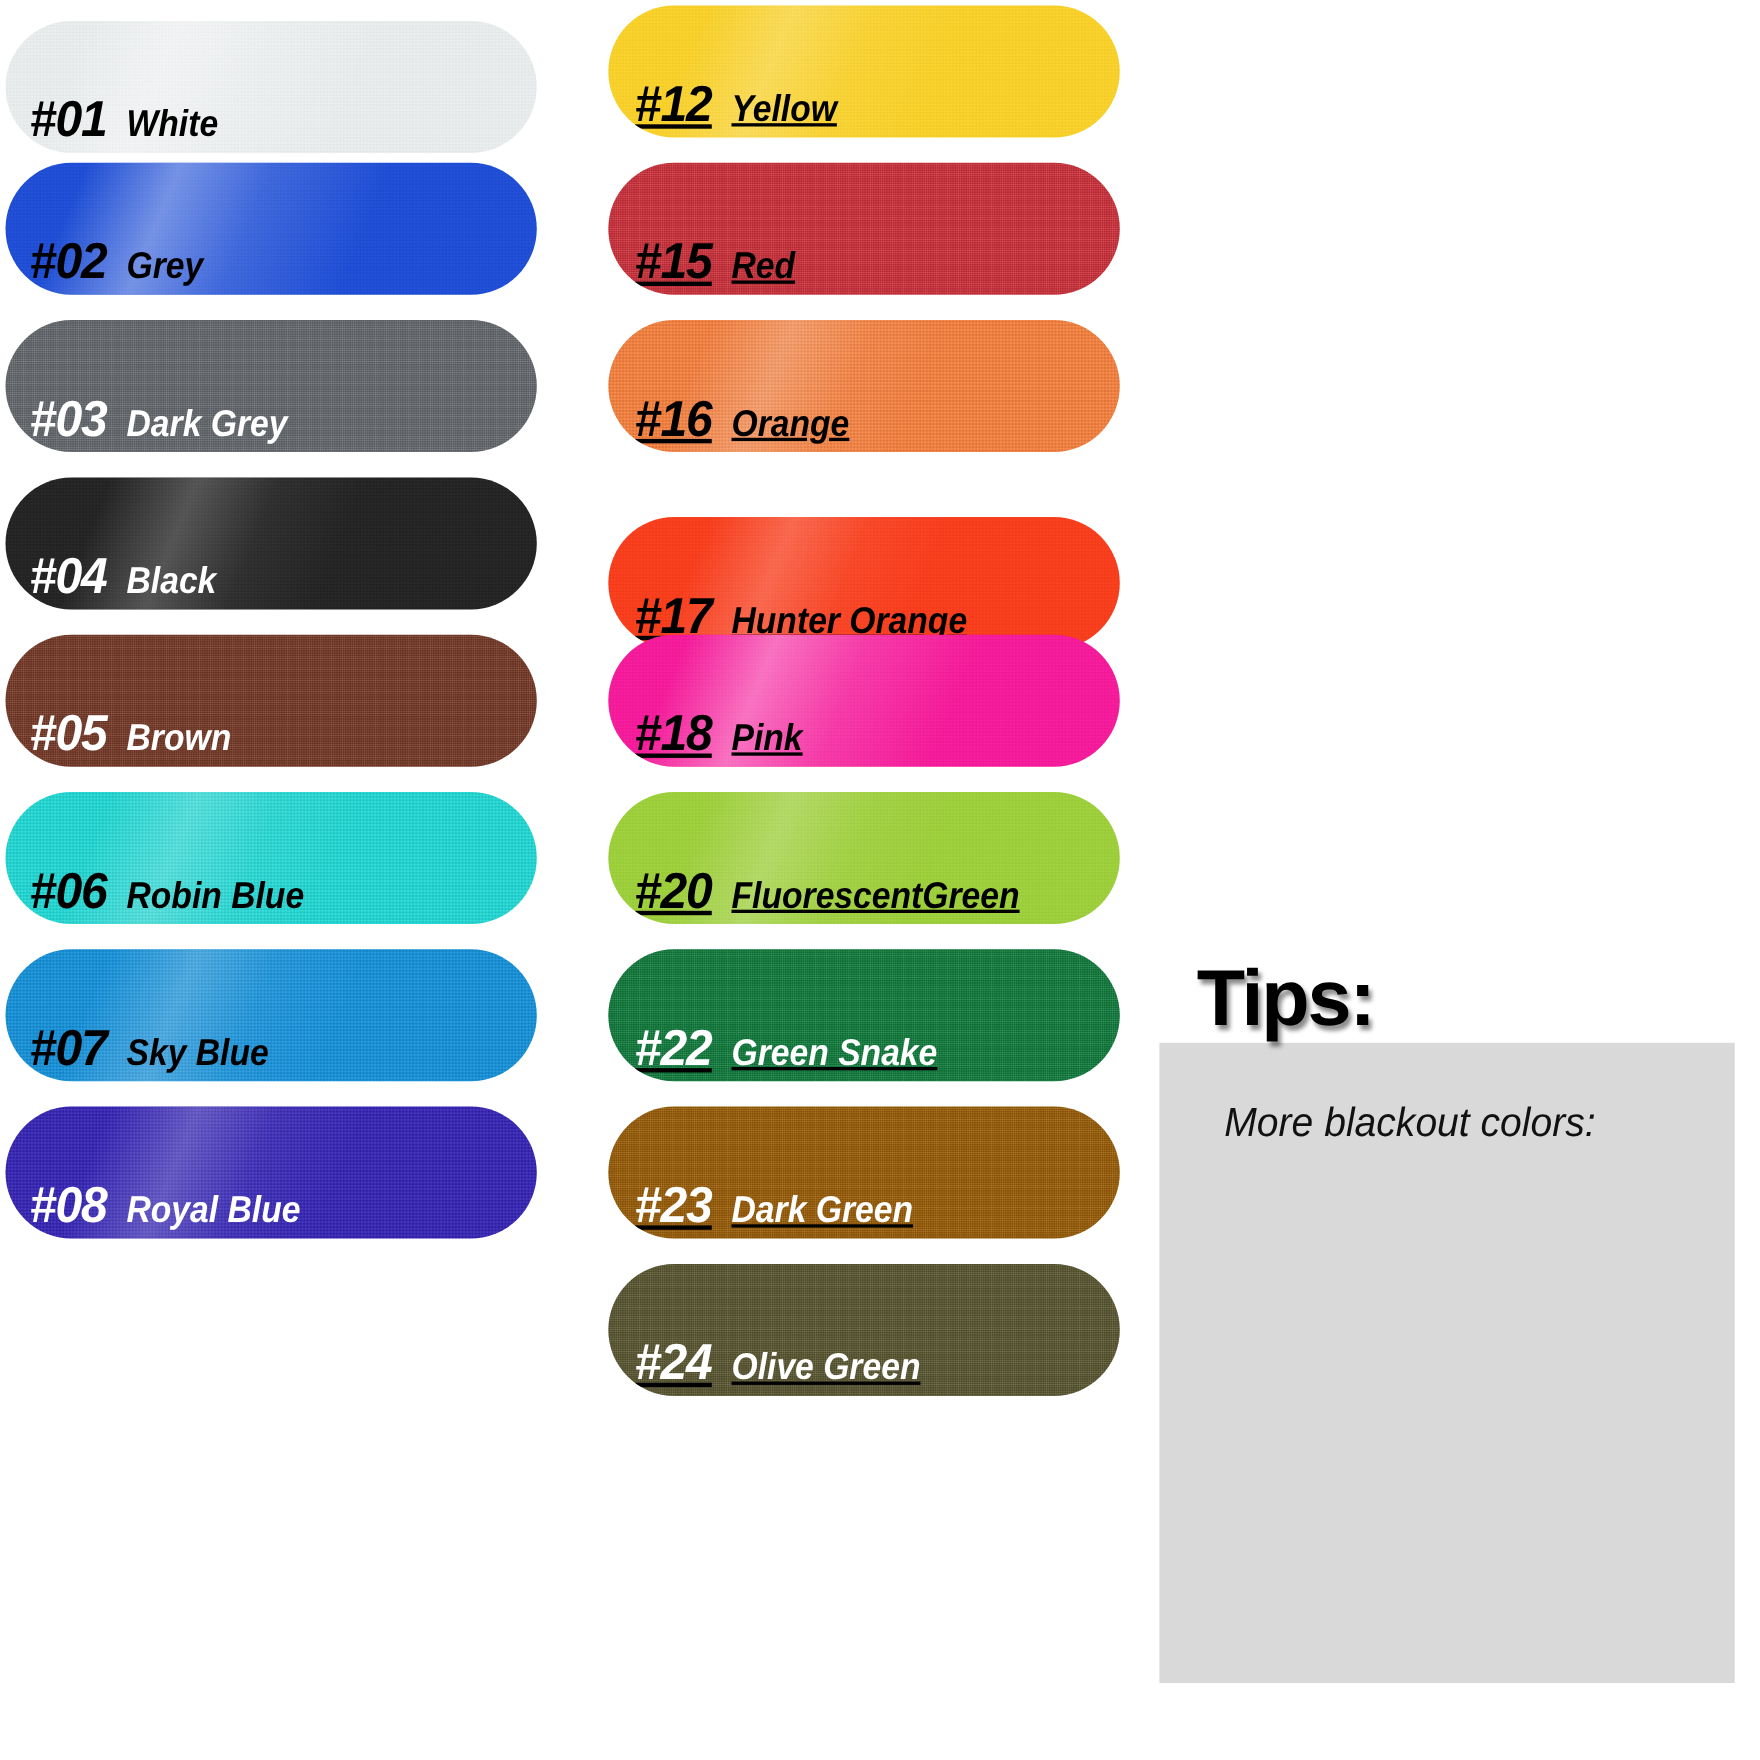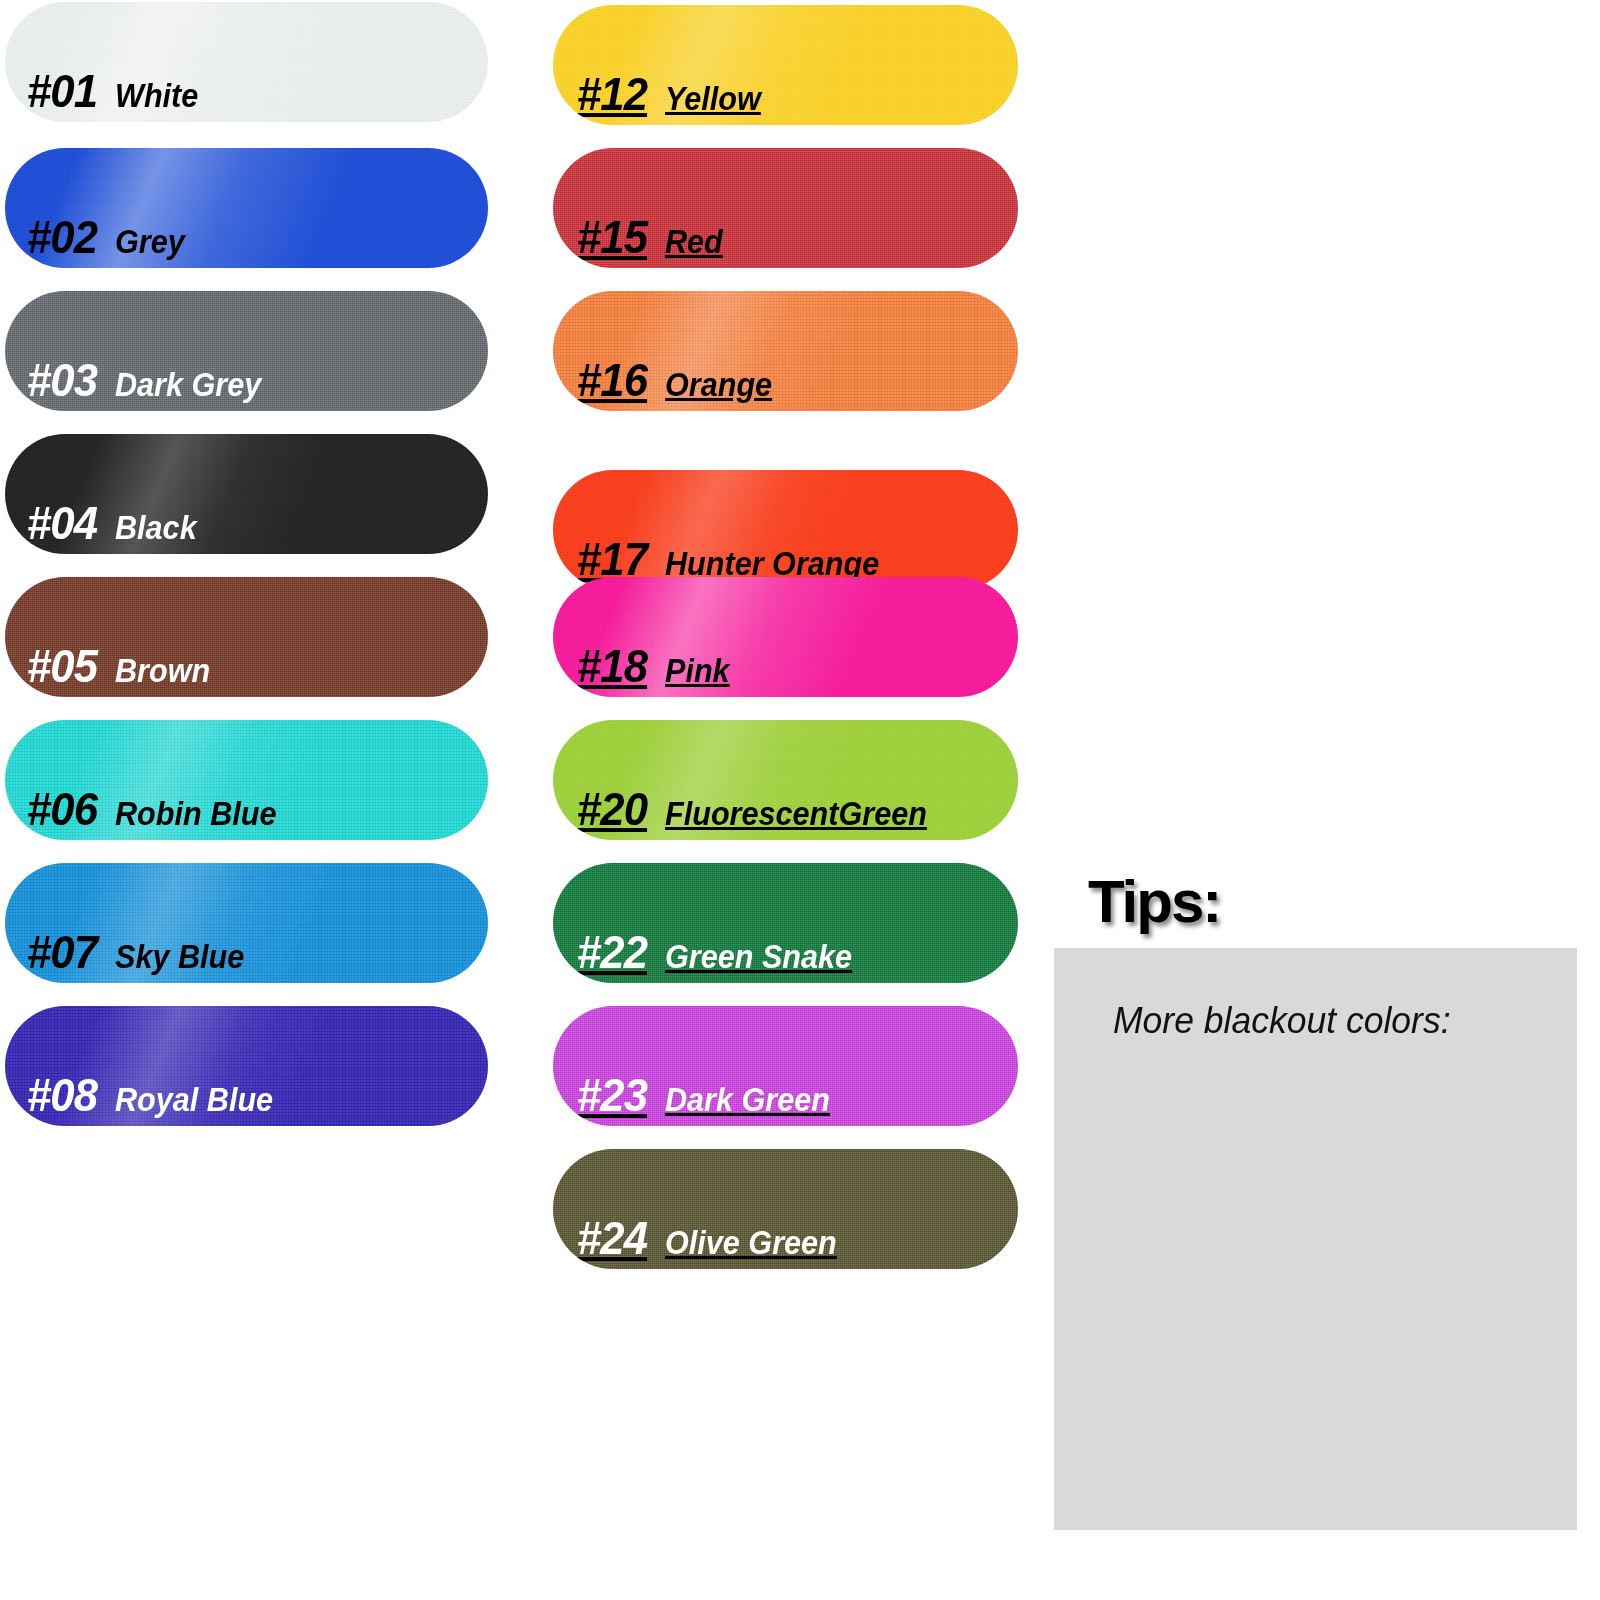--- a/index.html
+++ b/index.html
@@ -97,21 +97,21 @@
     left:1054px;
     top:948px;
     width:523px;
     height:582px;
     background:#d9d9d9;
   }
   #tips-title{
     position:absolute;
     left:1088px;
     top:872px;
-    font-size:60px;
+    font-size:72px;
     font-weight:bold;
     color:#000000;
     letter-spacing:-2px;
     line-height:1;
     text-shadow:3px 4px 4px rgba(0,0,0,.45);
   }
   #tips-sub{
     position:absolute;
     left:1113px;
     top:1000px;
@@ -139,21 +139,21 @@
     transform:scaleX(.96);
     transform-origin:left top;
   }
 </style>
 </head>
 <body>
 
 <div id="stage">
 
   <div class="col-left" id="col-left">
-      <div class="swatch dark-text" style="top: 2px; background: rgb(236, 239, 240);">
+      <div class="swatch dark-text" style="top: 19px; background: rgb(236, 239, 240);">
         <div class="weave smooth"></div>
         <div class="sheen strong"></div>
         <div class="label">
           <span class="num">#01</span>
           <span class="nm">White</span>
         </div>
       </div>
       <div class="swatch dark-text" style="top: 148px; background: #1d4ed8;">
         <div class="weave smooth"></div>
         <div class="sheen strong"></div>
@@ -257,21 +257,21 @@
           <span class="nm">FluorescentGreen</span>
         </div>
       </div>
       <div class="swatch light-text" style="top: 863px; background: rgb(16, 128, 63);">
         <div class="weave fine"></div>
         <div class="label">
           <span class="num">#22</span>
           <span class="nm">Green Snake</span>
         </div>
       </div>
-      <div class="swatch light-text" style="top: 1006px; background: #d946ef;">
+      <div class="swatch light-text" style="top: 1006px; background: #a16207;">
         <div class="weave fine"></div>
         <div class="label">
           <span class="num">#23</span>
           <span class="nm">Dark Green</span>
         </div>
       </div>
       <div class="swatch light-text" style="top: 1149px; background: rgb(93, 90, 50);">
         <div class="weave fine"></div>
         <div class="label">
           <span class="num">#24</span>

